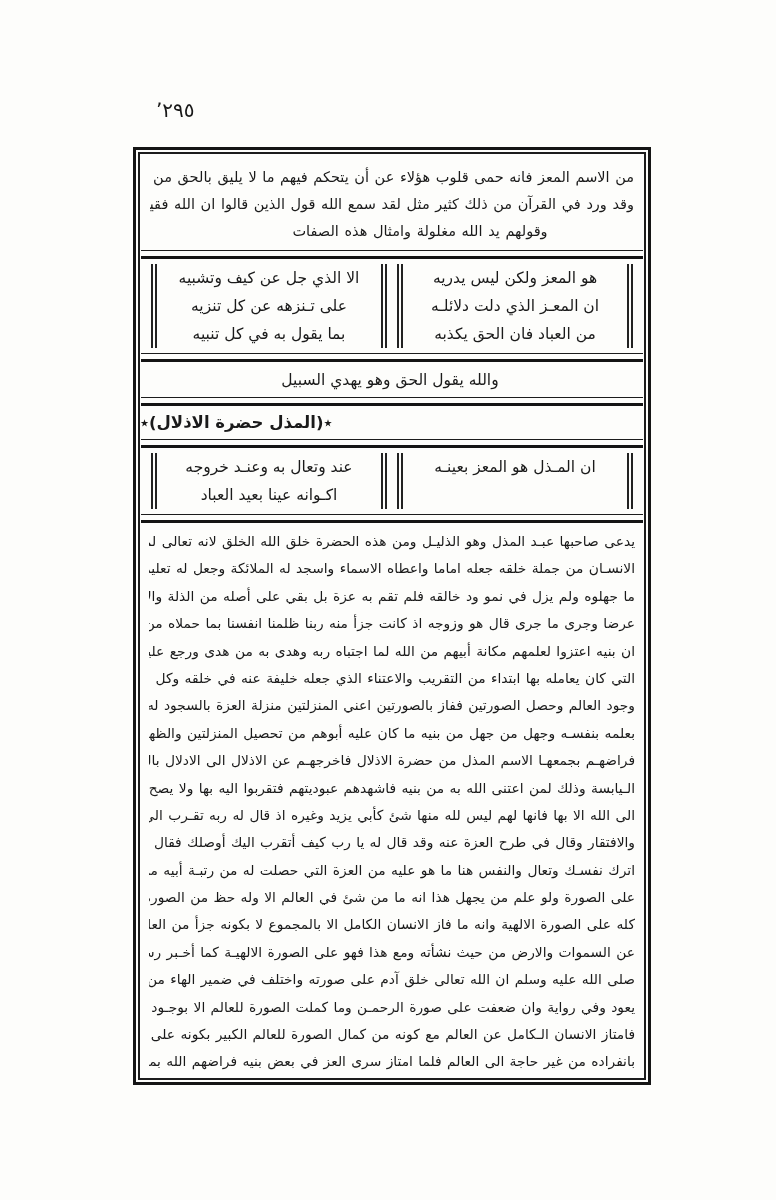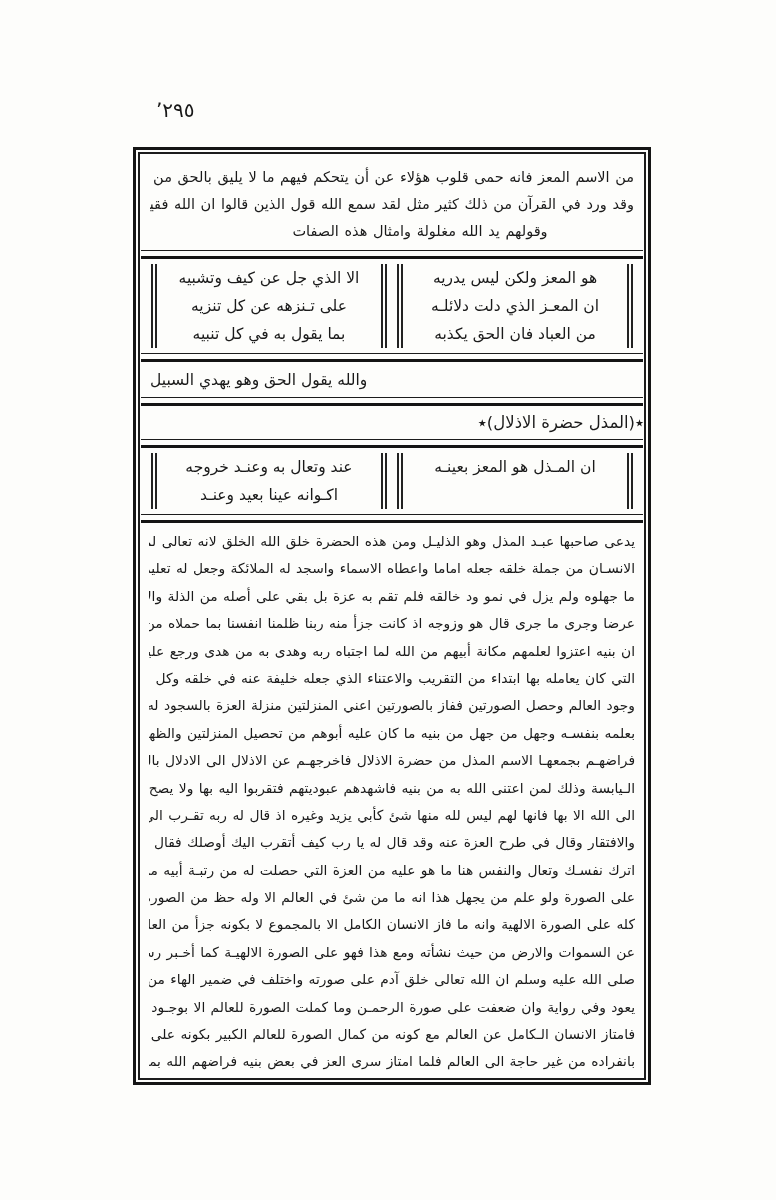--- a/index.html
+++ b/index.html
@@ -66,26 +66,26 @@
     border-left:6px double #222;
   }
   .hemi{
     font-size:15.5px;line-height:28px;height:28px;
     text-align:center;white-space:nowrap;overflow:hidden;
     font-weight:500;
   }
   .tagline{
     padding:5px 14px 4px 10px;flex:0 0 auto;
     font-size:15.5px;line-height:26px;
-    text-align:left;font-weight:500;
+    text-align:center;font-weight:500;
   }
   .heading{
     padding:4px 0 3px 0;flex:0 0 auto;
     font-size:16.5px;line-height:26px;
-    text-align:right;font-weight:normal;
+    text-align:left;font-weight:bold;
   }
   .body-text{
     flex:1 1 auto;min-height:0;
     padding:5px 9px 2px 9px;
     overflow:hidden;
   }
   .body-text .jline{
     font-size:13.8px;line-height:27.4px;height:27.4px;
   }
 </style>
@@ -127,21 +127,21 @@
     <div class="heading rtl">٭(المذل حضرة الاذلال)٭</div>
 
     <div class="divider"></div>
 
     <div class="poem">
       <div class="hemi-col">
         <div class="hemi">ان المـذل هو المعز بعينـه</div>
       </div>
       <div class="hemi-col">
         <div class="hemi">عند وتعال به وعنـد خروجه</div>
-        <div class="hemi">اكـوانه عينا بعيد وعنـد</div>
+        <div class="hemi">اكـوانه عينا بعيد العباد</div>
       </div>
     </div>
 
     <div class="divider"></div>
 
     <div class="body-text rtl">
       <div class="jline">يدعى صاحبها عبـد المذل وهو الذليـل ومن هذه الحضرة خلق الله الخلق لانه تعالى لما خلق</div>
       <div class="jline">الانسـان من جملة خلقه جعله اماما واعطاه الاسماء واسجد له الملائكة وجعل له تعليم الملائكة</div>
       <div class="jline">ما جهلوه ولم يزل في نمو ود خالقه فلم تقم به عزة بل بقي على أصله من الذلة والافتقار ولما حمل الامانة</div>
       <div class="jline">عرضا وجرى ما جرى قال هو وزوجه اذ كانت جزأ منه ربنا ظلمنا انفسنا بما حملاه من الامانة ثم</div>

